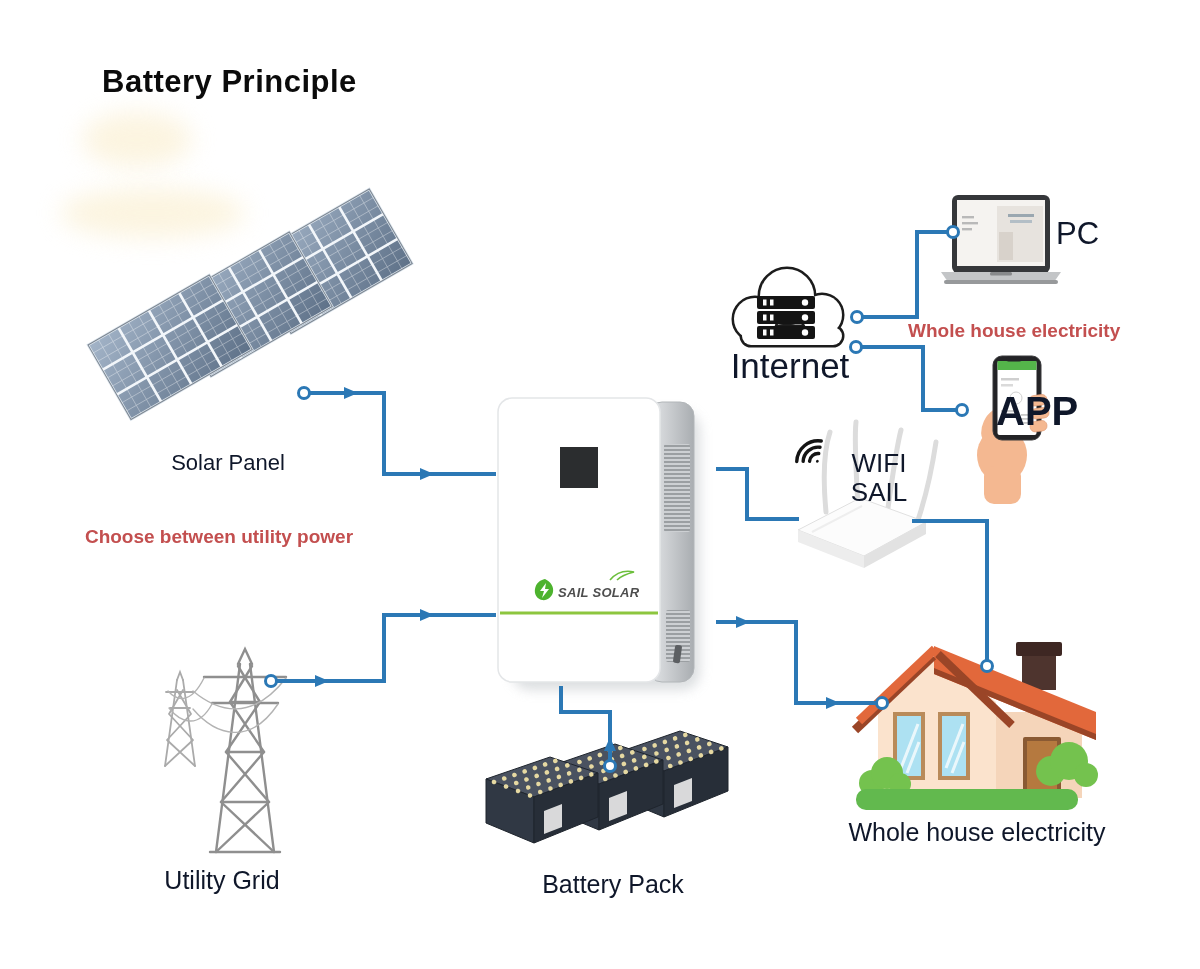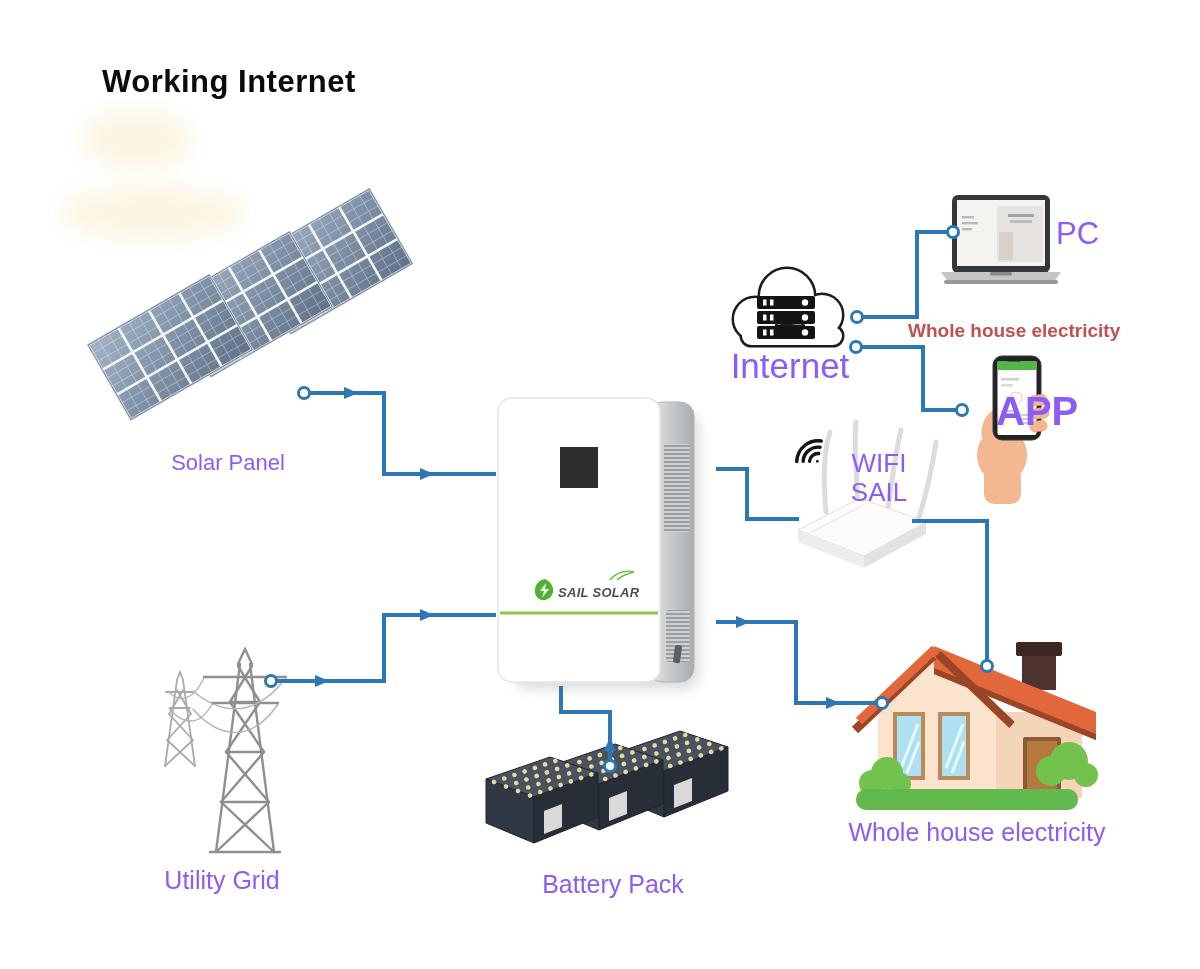--- a/index.html
+++ b/index.html
@@ -2,21 +2,21 @@
 <html><head>
 <meta charset="utf-8">
 <style>
   html,body{margin:0;padding:0;background:#fff;}
   body{width:1200px;height:969px;position:relative;overflow:hidden;
        font-family:"Liberation Sans","DejaVu Sans",sans-serif;color:#1c1c1c;}
   .scene{position:absolute;left:0;top:0;}
   .glow{position:absolute;background:#fbf1d6;filter:blur(12px);border-radius:50%;opacity:.75;}
   .g1{left:82px;top:112px;width:110px;height:55px;}
   .g2{left:60px;top:188px;width:185px;height:50px;}
-  .lbl{position:absolute;white-space:nowrap;color:#8b5cf6;}
+  .lbl{position:absolute;white-space:nowrap;color:#0f172a;}
   .center{transform:translateX(-50%);text-align:center;}
   .title{left:102px;top:64px;font-size:31px;font-weight:bold;color:#0b0b0b;letter-spacing:.5px;}
   .lbl-solar{left:220px;top:450px;font-size:22px;margin-left:8px;}
   .lbl-grid{left:222px;top:866px;font-size:25px;}
   .lbl-batt{left:613px;top:870px;font-size:25px;}
   .lbl-internet{left:790px;top:346px;font-size:35px;}
   .lbl-pc{left:1056px;top:216px;font-size:31px;}
   .lbl-app{left:996px;top:389px;font-size:40px;font-weight:bold;}
   .lbl-wifi{left:879px;top:449px;font-size:26px;line-height:29px;z-index:5;}
   .lbl-house{left:977px;top:818px;font-size:25px;}
@@ -265,25 +265,26 @@
       <circle cx="987" cy="666" r="5.5"></circle>
       <circle cx="882" cy="703" r="5.5"></circle>
       <circle cx="857" cy="317" r="5.5"></circle>
       <circle cx="953" cy="232" r="5.5"></circle>
       <circle cx="856" cy="347" r="5.5"></circle>
       <circle cx="962" cy="410" r="5.5"></circle>
     </g>
   </g>
 </svg>
 
-<div class="lbl title">Working Internet</div>
+<div class="lbl title">Battery Principle</div>
 
 <div class="lbl lbl-solar center">Solar Panel</div>
 
 <div class="note note-choose">
+  <div>Choose between utility power</div>
 </div>
 
 <div class="lbl lbl-grid center">Utility Grid</div>
 
 <div class="lbl lbl-batt center">Battery Pack</div>
 
 <div class="lbl lbl-internet center">Internet</div>
 
 <div class="lbl lbl-pc">PC</div>
 

